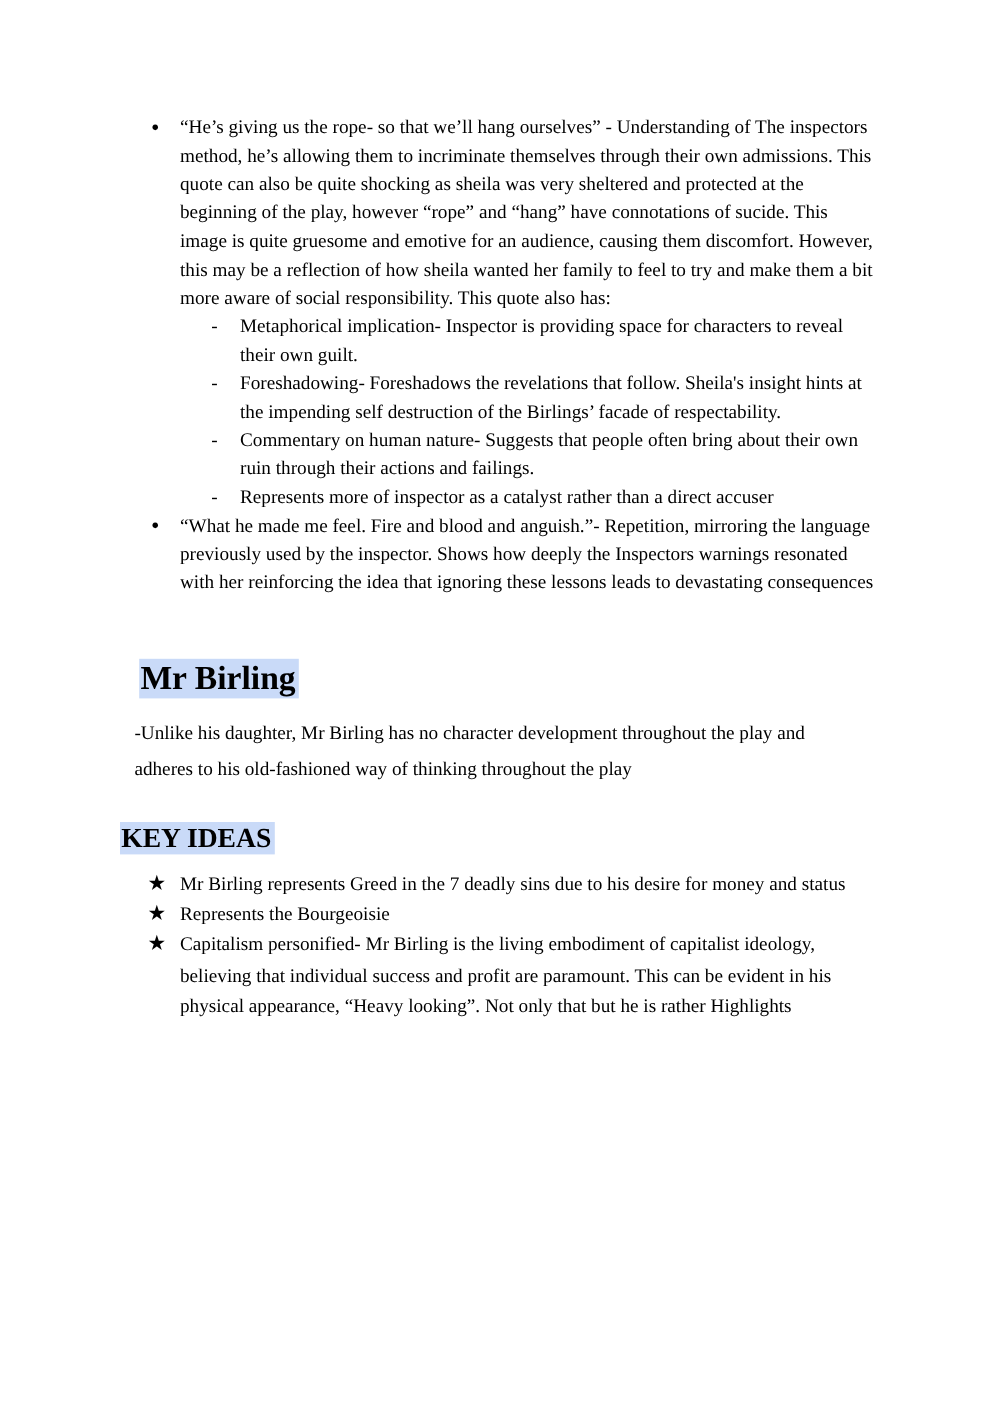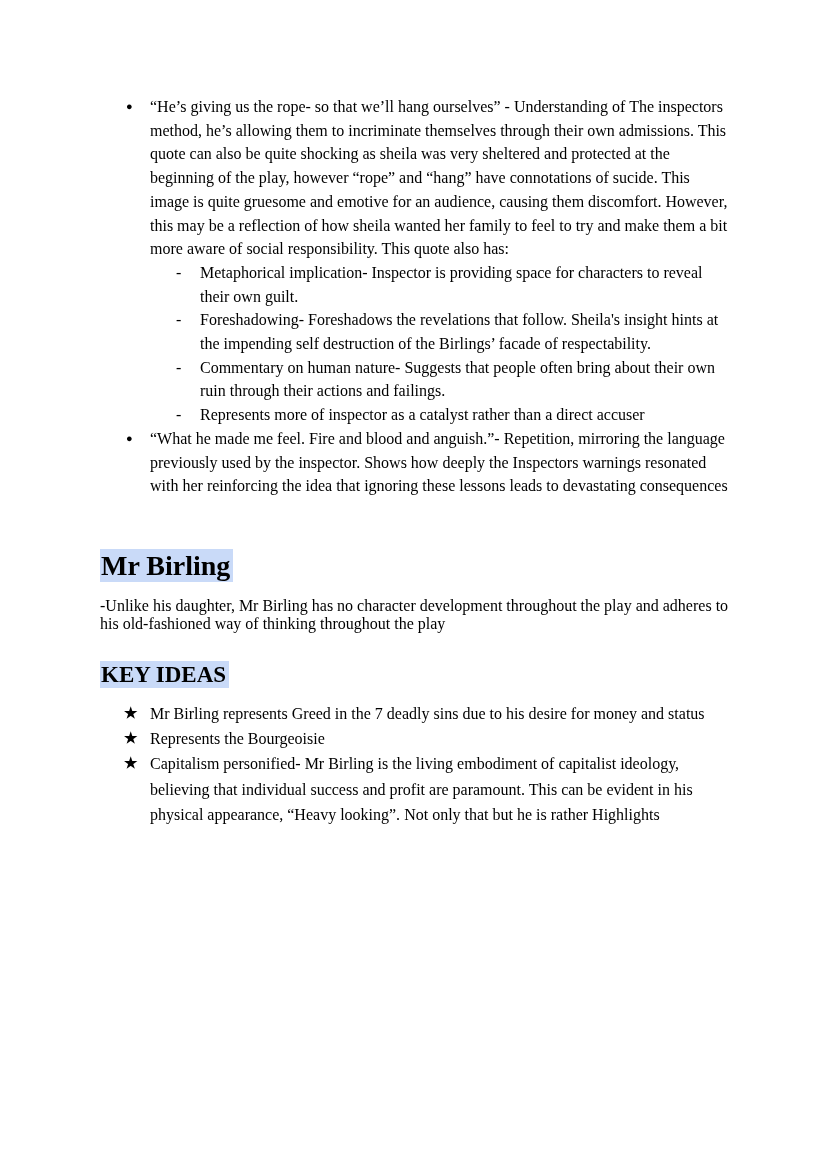--- a/index.html
+++ b/index.html
@@ -25,34 +25,34 @@
     line-height: inherit;
     white-space: pre;
   }
   .marker.bullet { font-size: 11px; }
   .marker.dash { font-size: 16px; }
   .marker.star { font-size: 15px; font-weight: bold; left: 24px; }
   .level1 { line-height: 23.7px; }
   .level2 { line-height: 23.7px; }
   .rich strong { font-weight: normal; }
   .h-birling {
-    margin: 50px 0 13px 0;
+    margin: 50px 0 13px 16px;
     font-size: 28px;
     line-height: 36px;
     font-weight: bold;
   }
   .h-keyideas {
     margin: 27px 0 11px 0;
     font-size: 23px;
     line-height: 30px;
     font-weight: bold;
     font-family: Liberation Serif, serif;
   }
   .hl { background-color: #c9daf8; padding: 1px 3px 1px 1px; }
-  .para { margin: 0; line-height: 18px; }
+  .para { margin: 12px; line-height: 30px; }
   .stars { line-height: 25.2px; }
   .stars .rich { font-weight: normal; }
 </style>
 </head>
 <body>
 
 <div class="page">
 
   <ul class="list level1">
     <li class="li">

